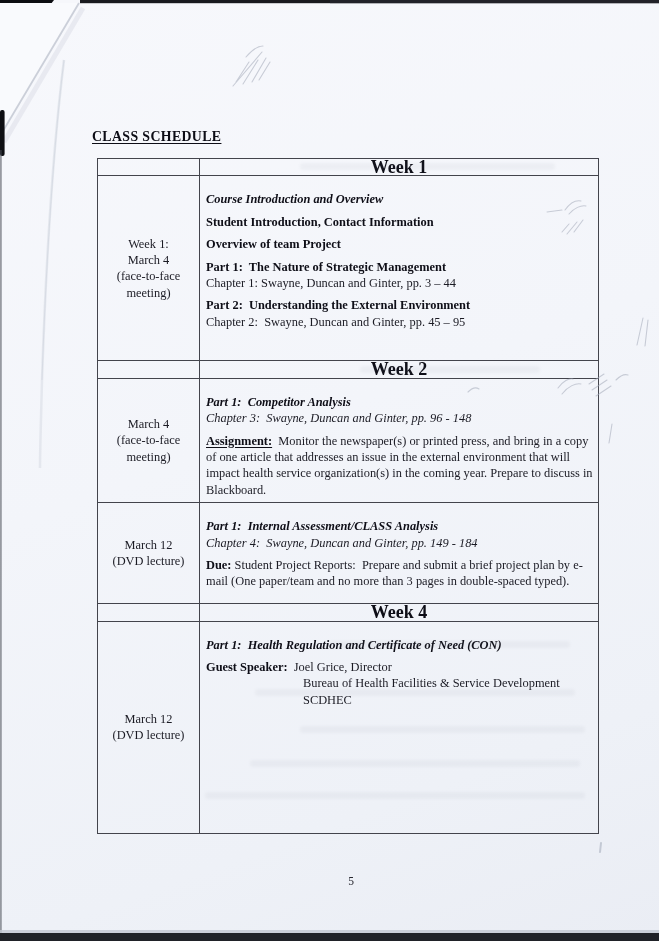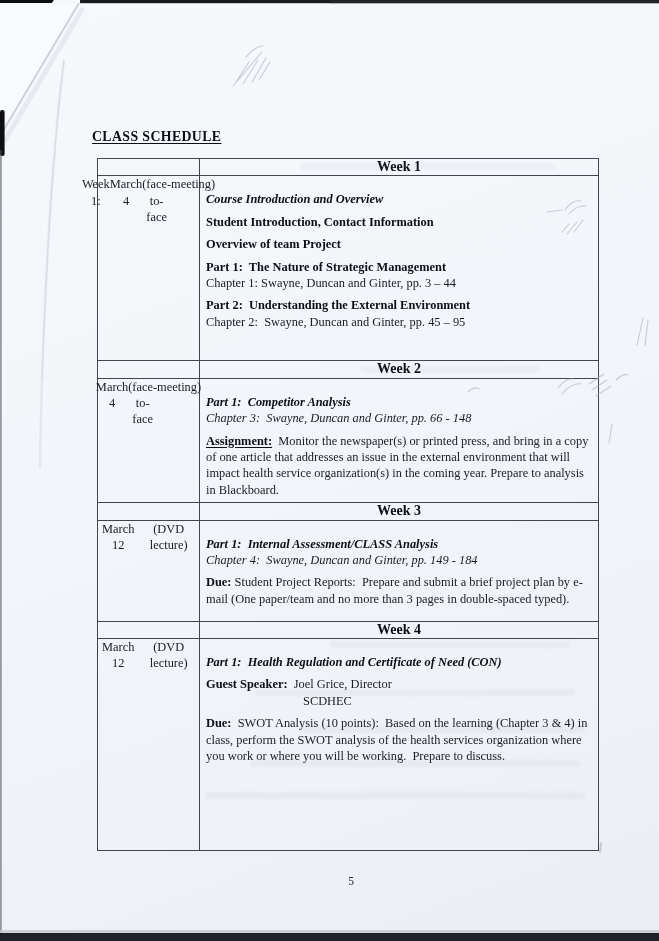--- a/index.html
+++ b/index.html
@@ -22,28 +22,28 @@
 
   .schedule-table{
     position:absolute;left:97px;top:158px;width:500px;z-index:2;
     border:1.2px solid #43444c;
   }
   .row{display:flex;border-top:1px solid #43444c;}
   .row:first-child{border-top:none;}
   .cell{box-sizing:border-box;color:#1b1b24;}
   .date-cell{
     width:102px;flex:none;border-right:1px solid #43444c;
-    display:flex;flex-direction:row;justify-content:center;
+    display:flex;flex-direction:column;justify-content:center;
     text-align:center;font-size:12.4px;line-height:16.3px;
   }
   .content-cell{flex:1;min-width:0;padding:3px 5px 4px 6px;font-size:12.4px;line-height:16.4px;}
   .header-row{min-height:16px;}
   .header-row .content-cell{
     padding:0;display:flex;align-items:center;justify-content:center;
-    font-weight:bold;font-size:14px;color:#0d0d16;
+    font-weight:bold;font-size:18px;color:#0d0d16;
   }
   .content-row.wk-0{min-height:184px;}
   .content-row.wk-1{min-height:121px;}
   .content-row.wk-2{min-height:100px;}
   .content-row.wk-3{min-height:211px;}
   .wk-3 .content-cell{padding-bottom:50px;}
 
   .block{margin-top:6px;}
   .block:first-child{margin-top:12px;font-style:italic;}
   .line{white-space:pre-wrap;}
@@ -100,30 +100,26 @@
       </div>
       <div class="row content-row wk-1">
         <div class="cell date-cell">
           <div class="date-line">March 4</div>
           <div class="date-line">(face-to-face</div>
           <div class="date-line">meeting)</div>
         </div>
         <div class="cell content-cell">
           <div class="block">
             <div class="line"><span class="b">Part 1:  Competitor Analysis</span></div>
-            <div class="line"><span>Chapter 3:  Swayne, Duncan and Ginter, pp. 66 - 148</span></div>
-          </div>
-          <div class="block">
-            <div class="line"><span class="b u">Assignment:</span><span>  Monitor the newspaper(s) or printed press, and bring in a copy of one article that addresses an issue in the external environment that will impact health service organization(s) in the coming year. Prepare to analysis in Blackboard.</span></div>
-          </div>
-        </div>
-      </div>
-      <div class="row header-row">
-        <div class="cell date-cell"></div>
-        <div class="cell content-cell">Week 3</div>
+            <div class="line"><span>Chapter 3:  Swayne, Duncan and Ginter, pp. 96 - 148</span></div>
+          </div>
+          <div class="block">
+            <div class="line"><span class="b u">Assignment:</span><span>  Monitor the newspaper(s) or printed press, and bring in a copy of one article that addresses an issue in the external environment that will impact health service organization(s) in the coming year. Prepare to discuss in Blackboard.</span></div>
+          </div>
+        </div>
       </div>
       <div class="row content-row wk-2">
         <div class="cell date-cell">
           <div class="date-line">March 12</div>
           <div class="date-line">(DVD lecture)</div>
         </div>
         <div class="cell content-cell">
           <div class="block">
             <div class="line"><span class="b">Part 1:  Internal Assessment/CLASS Analysis</span></div>
             <div class="line"><span>Chapter 4:  Swayne, Duncan and Ginter, pp. 149 - 184</span></div>
@@ -141,24 +137,22 @@
         <div class="cell date-cell">
           <div class="date-line">March 12</div>
           <div class="date-line">(DVD lecture)</div>
         </div>
         <div class="cell content-cell">
           <div class="block">
             <div class="line"><span class="b">Part 1:  Health Regulation and Certificate of Need (CON)</span></div>
           </div>
           <div class="block">
             <div class="line"><span class="b">Guest Speaker:</span><span>  Joel Grice, Director</span></div>
+            <div class="line" style="padding-left: 97px;"><span>Bureau of Health Facilities &amp; Service Development</span></div>
             <div class="line" style="padding-left: 97px;"><span>SCDHEC</span></div>
-          </div>
-          <div class="block">
-            <div class="line"><span class="b">Due:</span><span>  SWOT Analysis (10 points):  Based on the learning (Chapter 3 &amp; 4) in class, perform the SWOT analysis of the health services organization where you work or where you will be working.  Prepare to discuss.</span></div>
           </div>
         </div>
       </div>
     </div>
 
   <div class="page-number">5</div>
 
   <svg class="artifacts" width="659" height="941" viewBox="0 0 659 941" aria-hidden="true">
     <defs>
       <filter id="blur1">

